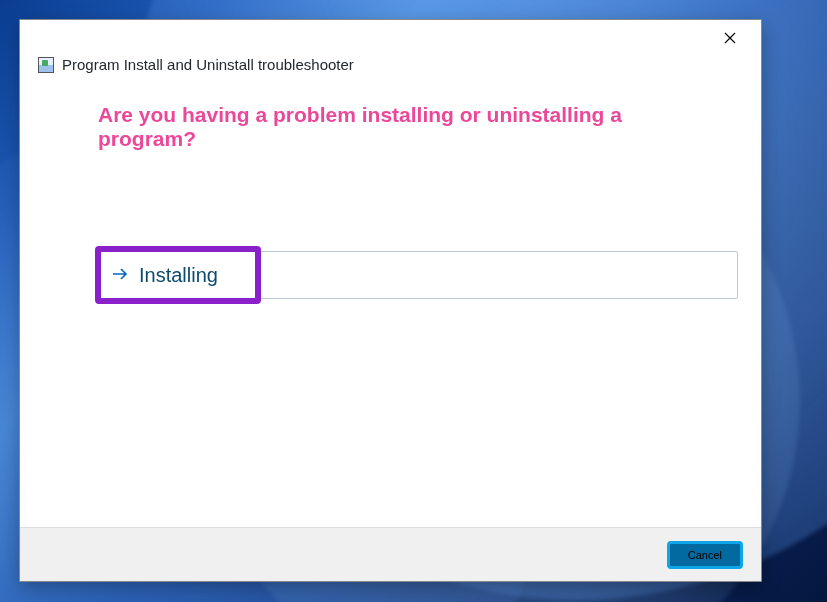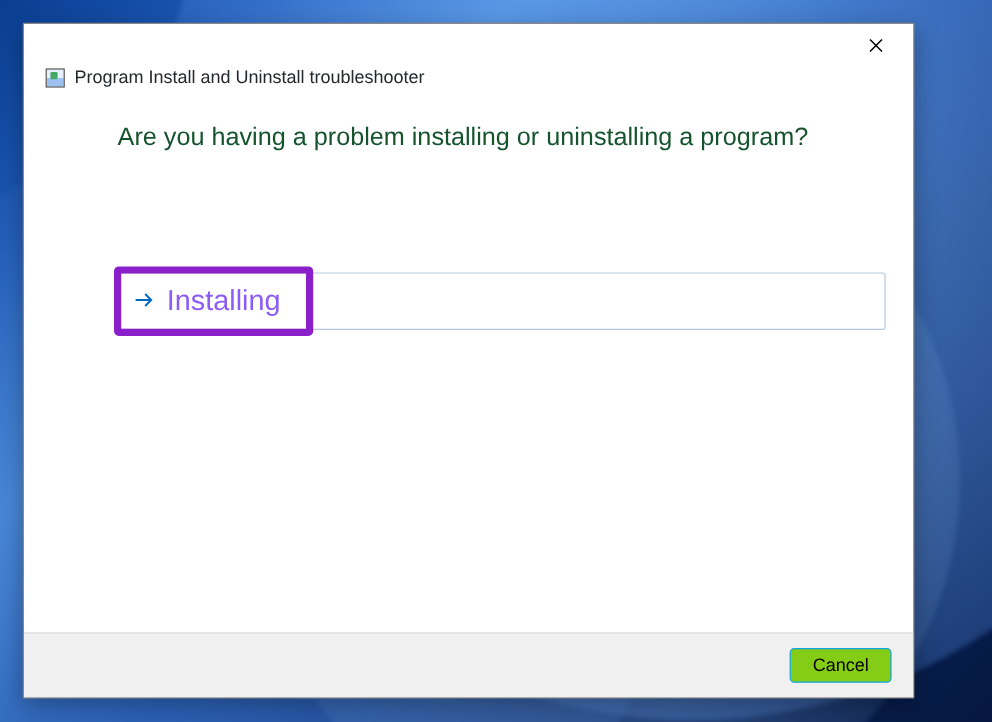--- a/index.html
+++ b/index.html
@@ -75,22 +75,22 @@
     .header-title {
       font-size: 15px;
       color: #24292e;
     }
     .content {
       flex: 1;
       padding: 24px 78px 0 78px;
     }
     .question {
       font-size: 21px;
-      color: #14532d;
-      font-weight: 400;
+      color: #ec4899;
+      font-weight: 700;
       margin-bottom: 100px;
     }
     .option {
       display: flex;
       align-items: center;
       gap: 10px;
       height: 48px;
       padding: 0 12px;
       margin-bottom: 10px;
       cursor: default;
@@ -98,45 +98,45 @@
     .option.selected {
       border: 1px solid #b8c7d9;
       border-radius: 2px;
     }
     .arrow-icon {
       color: #0067c0;
       font-size: 18px;
       line-height: 1;
     }
     .option-label {
-      color: #8b5cf6;
-      font-size: 24px;
+      color: #0c4a6e;
+      font-size: 20px;
       font-weight: 400;
     }
     .highlight-box {
       position: absolute;
       border: 6px solid #8a20c9;
       border-radius: 4px;
       pointer-events: none;
     }
     .footer {
       height: 54px;
       background: #f0f0f0;
       border-top: 1px solid #dcdcdc;
       display: flex;
       align-items: center;
       justify-content: flex-end;
       padding: 0 18px;
     }
     .cancel-btn {
-      background: #84cc16;
-      border: 1px solid #0ea5e9;
+      background: #0369a1;
+      border: 3px solid #0ea5e9;
       border-radius: 4px;
       padding: 5px 18px;
-      font-size: 15px;
+      font-size: 11px;
       font-family: inherit;
       color: #000;
       cursor: default;
     }
   </style>
 </head>
 <body>
 
 <div class="bg-wave wave1"></div>
 <div class="bg-wave wave2"></div>

